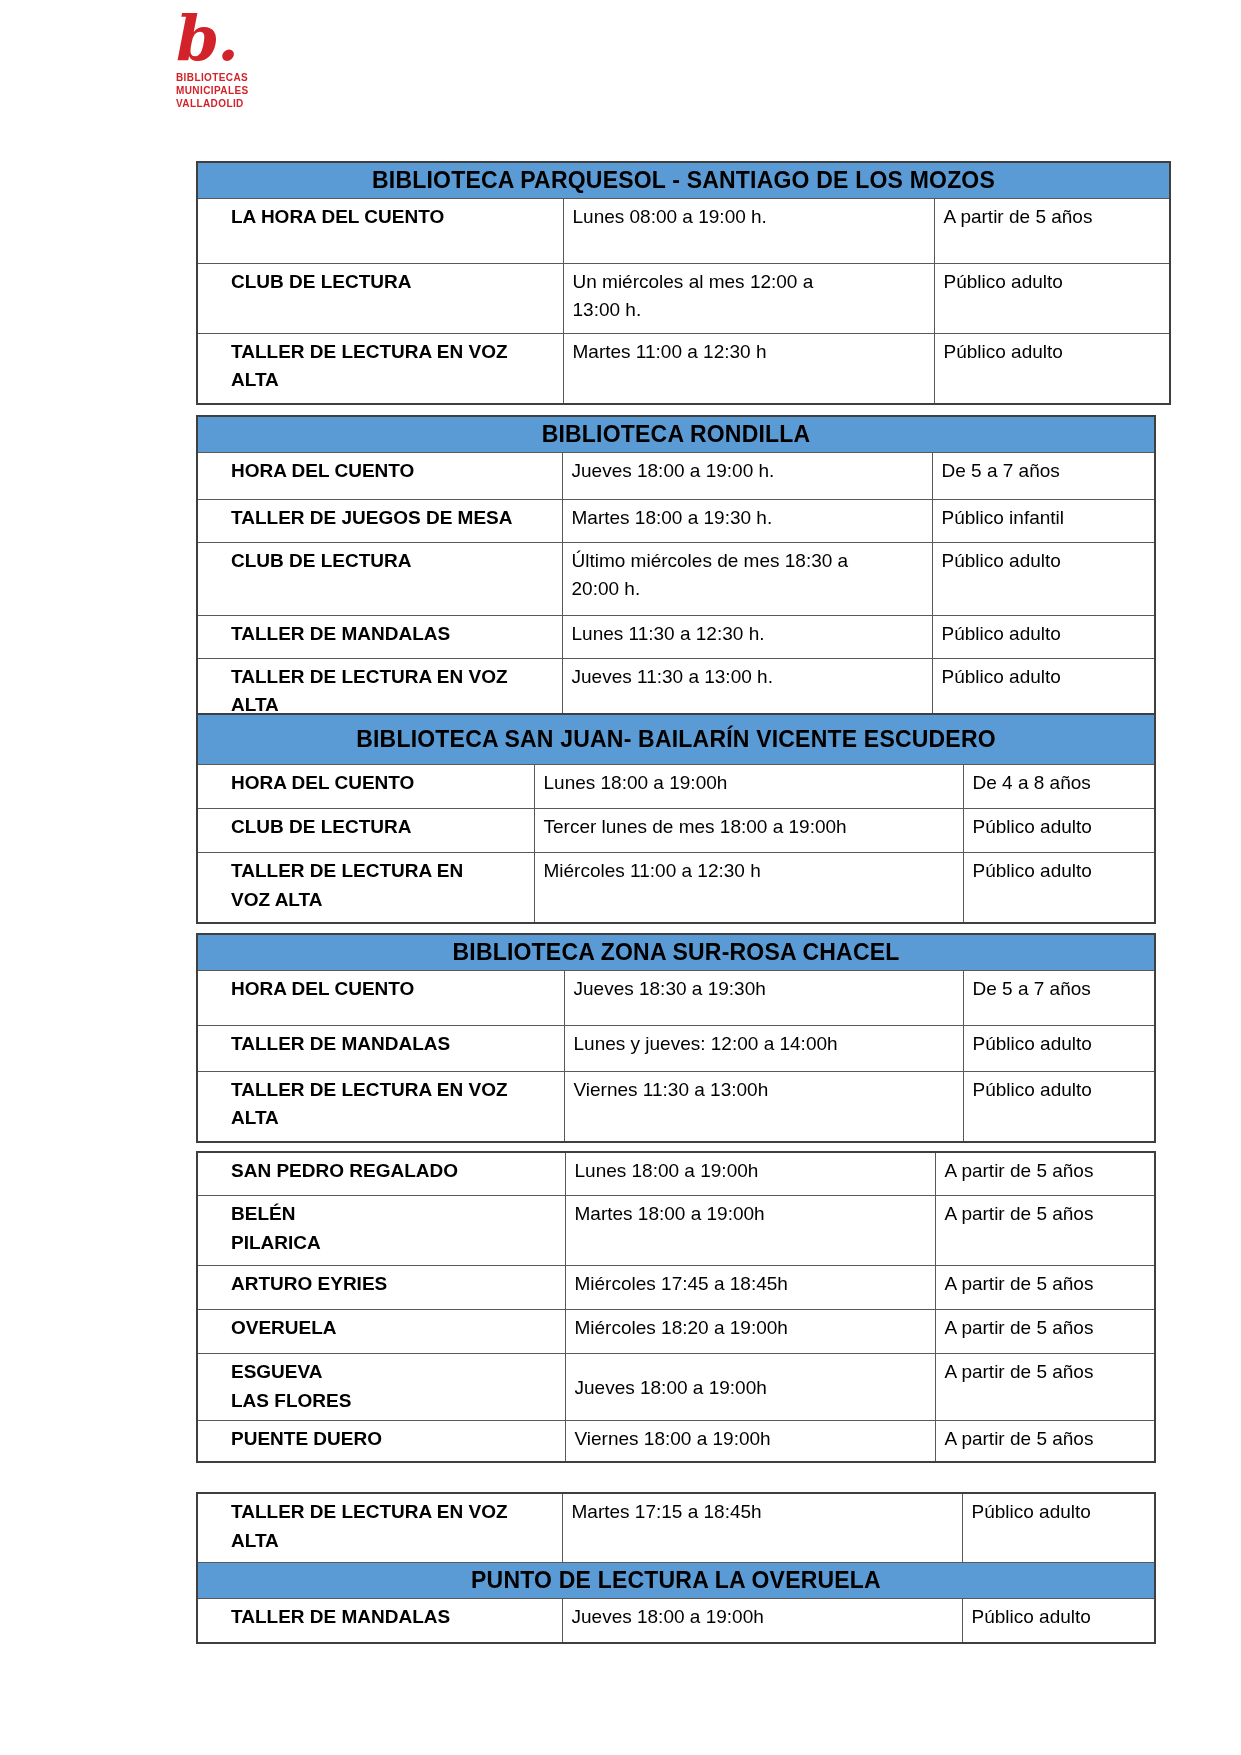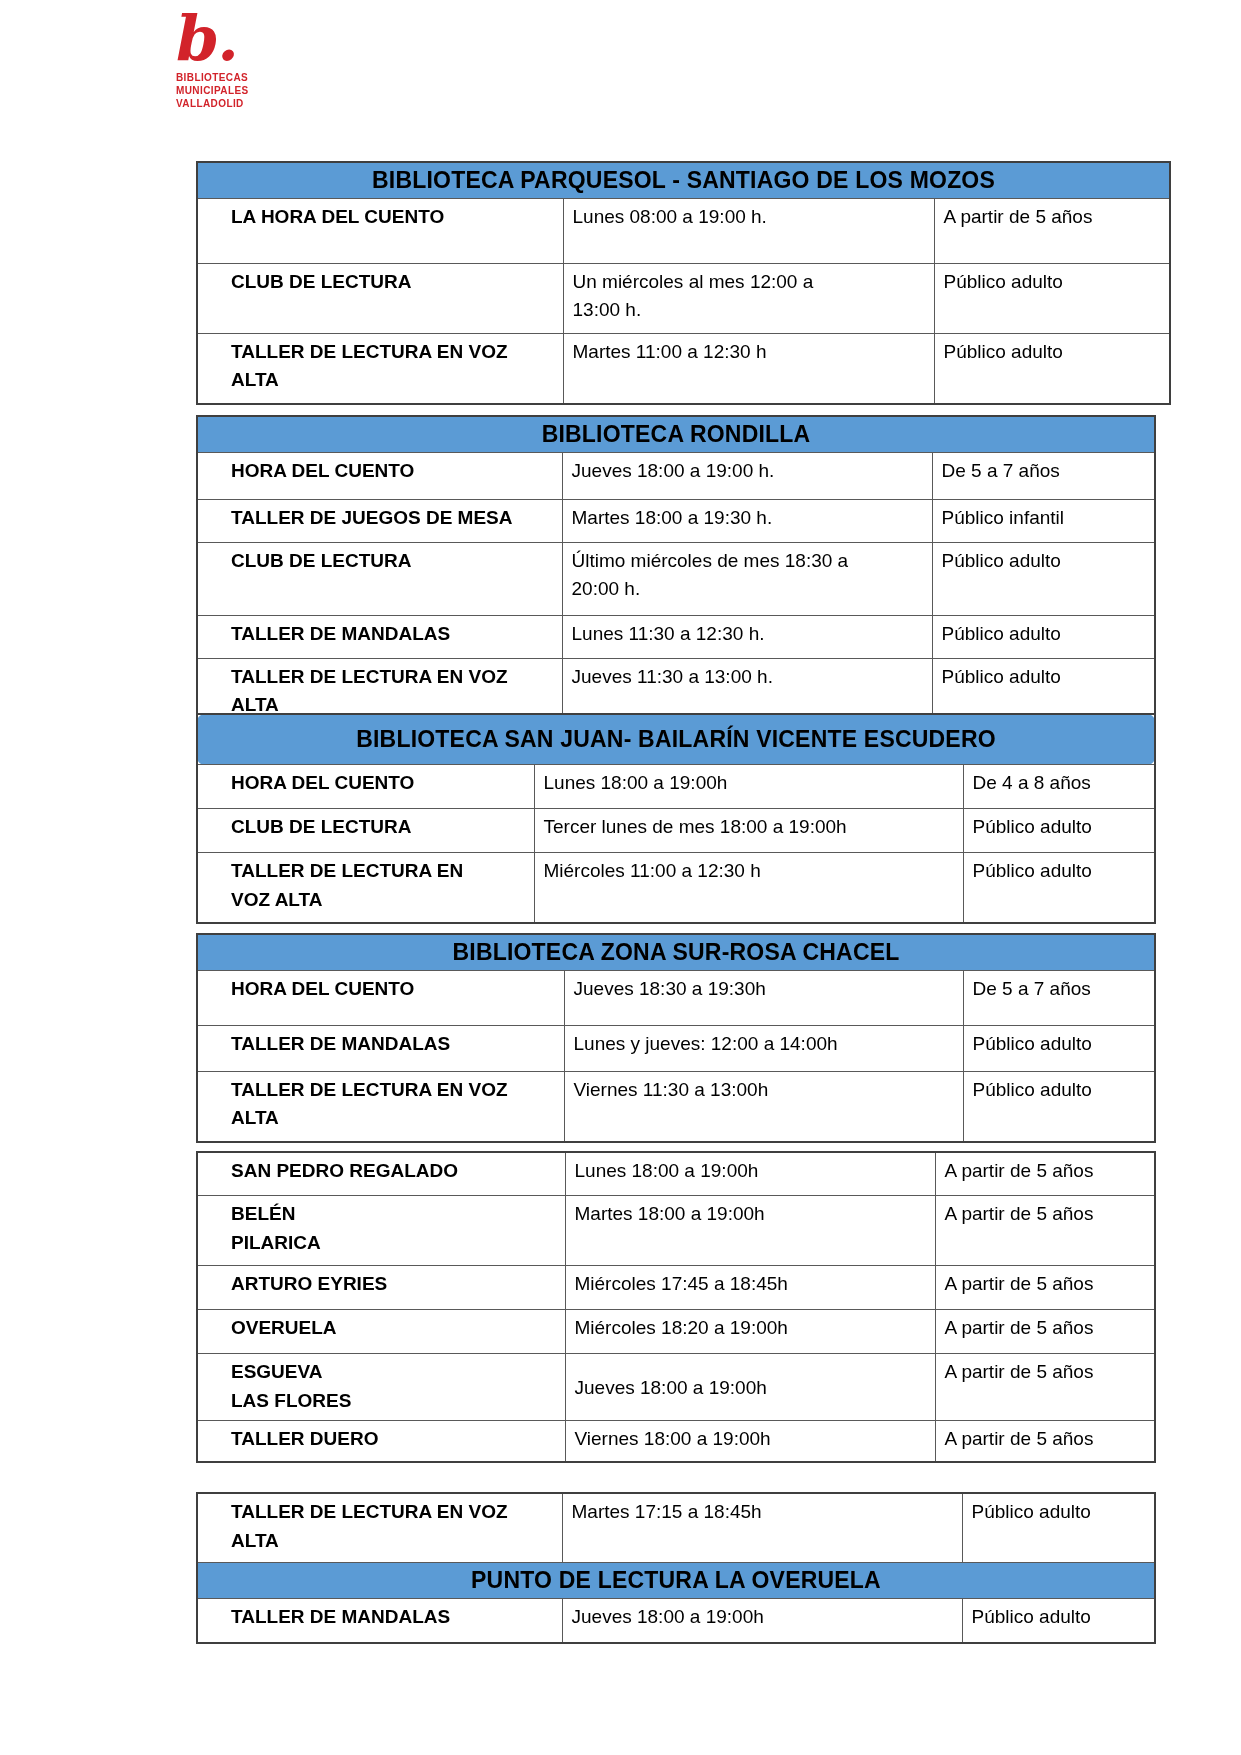--- a/index.html
+++ b/index.html
@@ -73,21 +73,21 @@
   .t2 table, .t3 table, .t4 table, .t5 table, .t6 table { width: 958px; }
 
   .t1 col:nth-child(1){width:366px} .t1 col:nth-child(2){width:371px} .t1 col:nth-child(3){width:236px}
   .t2 col:nth-child(1){width:365px} .t2 col:nth-child(2){width:370px} .t2 col:nth-child(3){width:223px}
   .t3 col:nth-child(1){width:337px} .t3 col:nth-child(2){width:429px} .t3 col:nth-child(3){width:192px}
   .t4 col:nth-child(1){width:367px} .t4 col:nth-child(2){width:399px} .t4 col:nth-child(3){width:192px}
   .t5 col:nth-child(1){width:368px} .t5 col:nth-child(2){width:370px} .t5 col:nth-child(3){width:220px}
   .t6 col:nth-child(1){width:365px} .t6 col:nth-child(2){width:400px} .t6 col:nth-child(3){width:193px}
 
   
-  .t3 td.hdr { height: 49px; border-radius: 8px; }
+  .t3 td.hdr { height: 49px; }
 
   
   .t1 tr.r0 td{height:58px} .t1 tr.r1 td{height:63px} .t1 tr.r2 td{height:63px}
   .t2 tr.r0 td{height:40px} .t2 tr.r1 td{height:36px} .t2 tr.r2 td{height:66px}
   .t2 tr.r3 td{height:36px} .t2 tr.r4 td{height:63px}
   .t3 tr.r0 td{height:37px} .t3 tr.r1 td{height:37px} .t3 tr.r2 td{height:63px}
   .t4 tr.r0 td{height:48px} .t4 tr.r1 td{height:39px} .t4 tr.r2 td{height:63px}
   .t5 tr.r0 td{height:36px} .t5 tr.r1 td{height:63px} .t5 tr.r2 td{height:37px}
   .t5 tr.r3 td{height:37px} .t5 tr.r4 td{height:60px} .t5 tr.r5 td{height:34px}
   .t6 tr.r0 td{height:62px} .t6 tr.r1 td{height:37px}
@@ -263,21 +263,21 @@
               <td class="c1">OVERUELA</td>
               <td class="c2">Miércoles 18:20 a 19:00h</td>
               <td class="c3">A partir de 5 años</td>
             </tr>
             <tr class="r4">
               <td class="c1">ESGUEVA<br>LAS FLORES</td>
               <td class="c2">Jueves 18:00 a 19:00h</td>
               <td class="c3">A partir de 5 años</td>
             </tr>
             <tr class="r5">
-              <td class="c1">TALLER DUERO</td>
+              <td class="c1">PUENTE DUERO</td>
               <td class="c2">Viernes 18:00 a 19:00h</td>
               <td class="c3">A partir de 5 años</td>
             </tr>
           </tbody>
         </table>
       </div>
       <div class="tablewrap t6">
         <table>
           <colgroup>
             <col>

